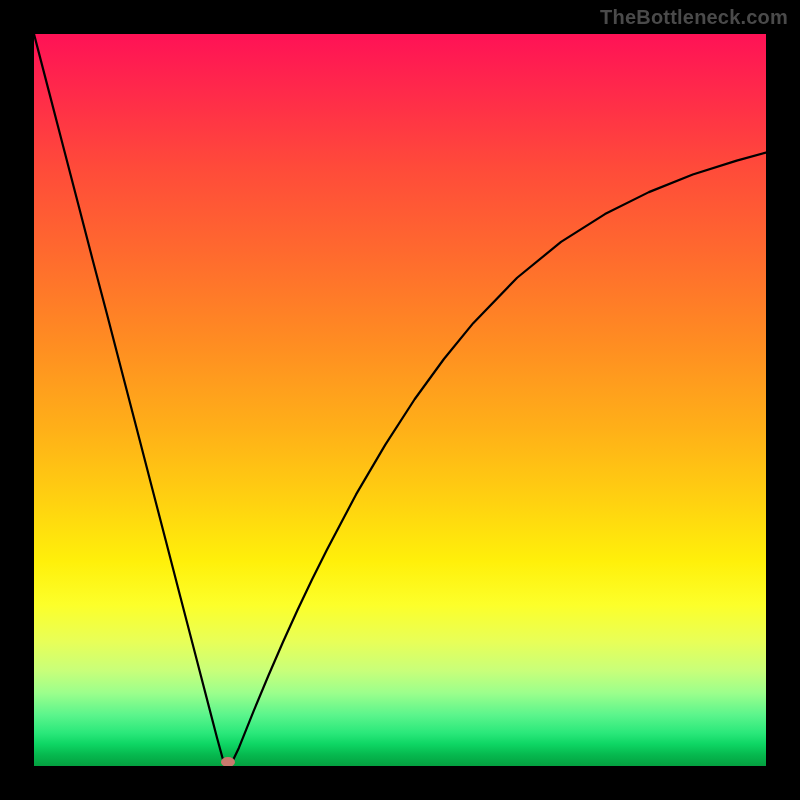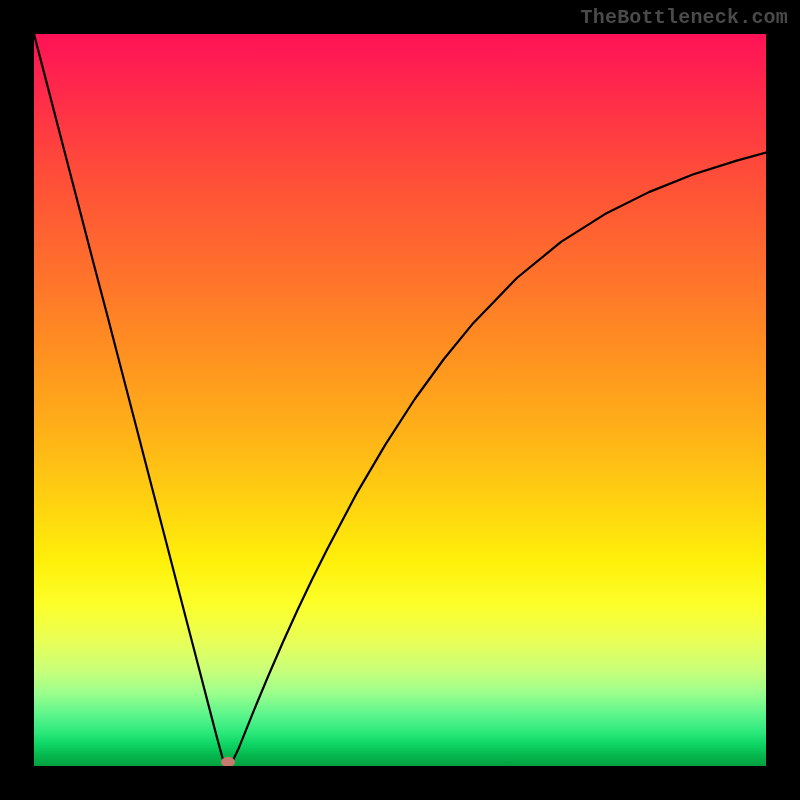--- a/index.html
+++ b/index.html
@@ -9,21 +9,20 @@
     height: 800px;
     overflow: hidden;
     background: #000;
     font-family: Arial, Helvetica, sans-serif;
   }
   .frame {
     position: relative;
     width: 800px;
     height: 800px;
     background: #000;
-    font-family: Liberation Mono, monospace;
   }
   .plot-area {
     position: absolute;
     left: 34px;
     top: 34px;
     width: 732px;
     height: 732px;
     
     background: linear-gradient(
       to bottom,

